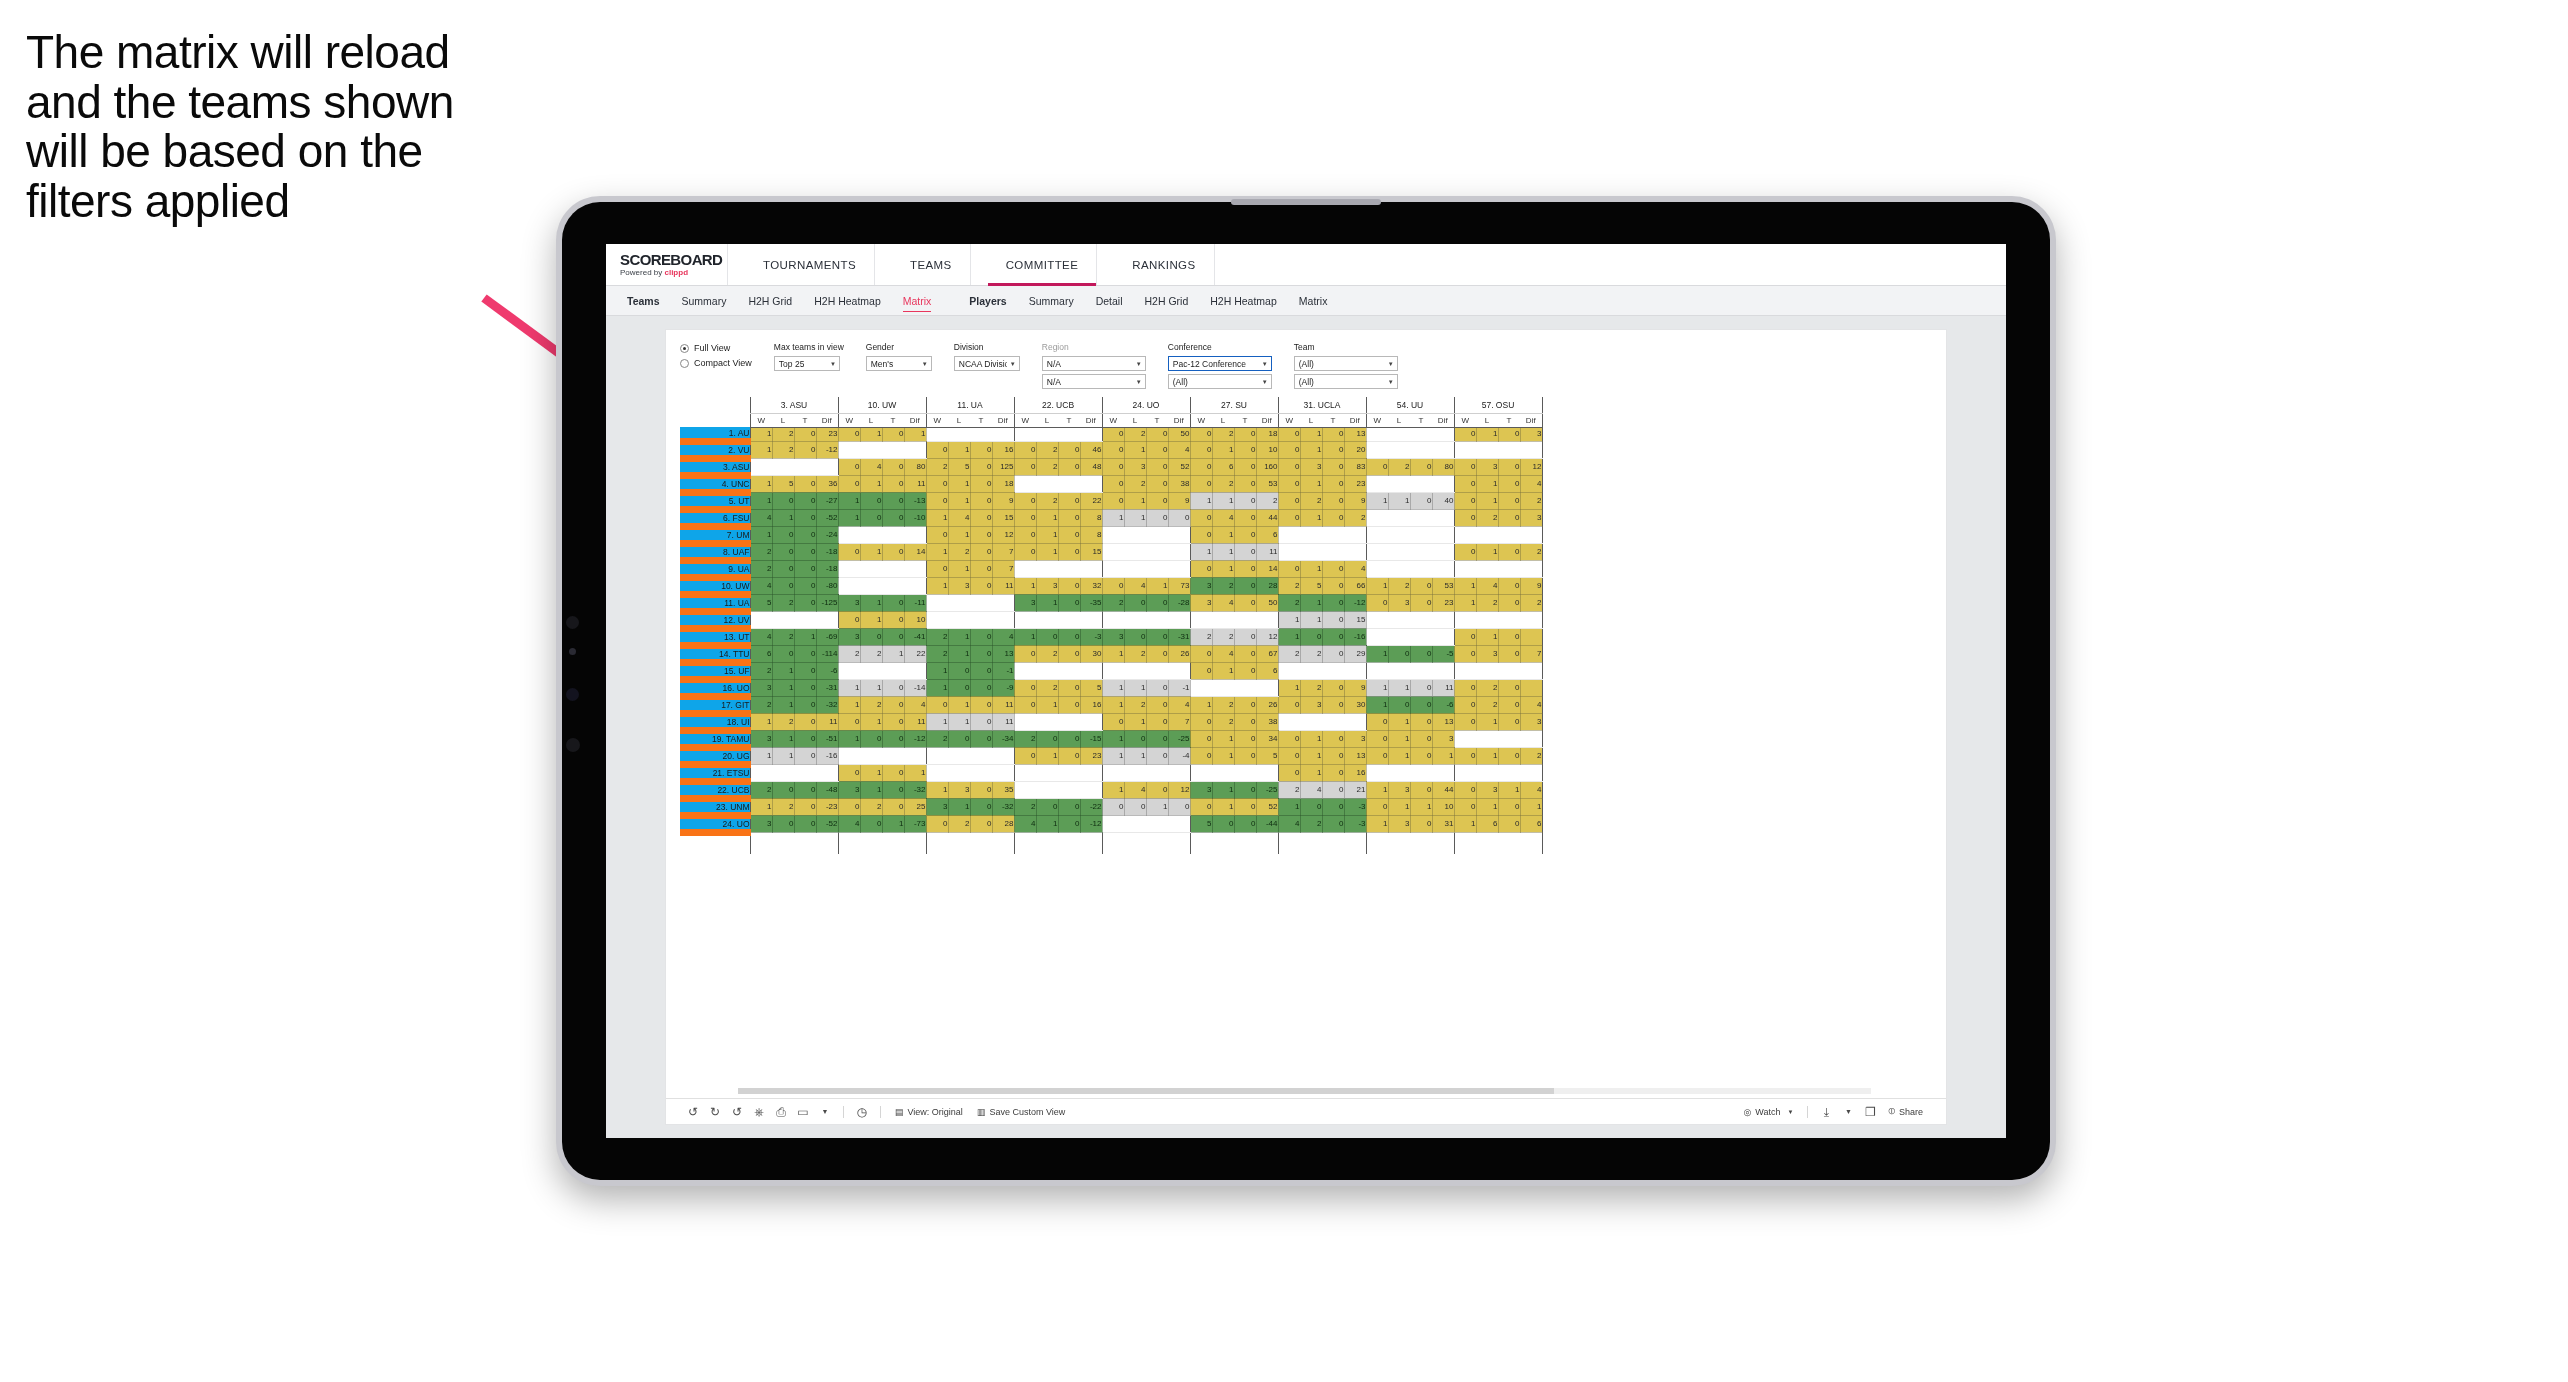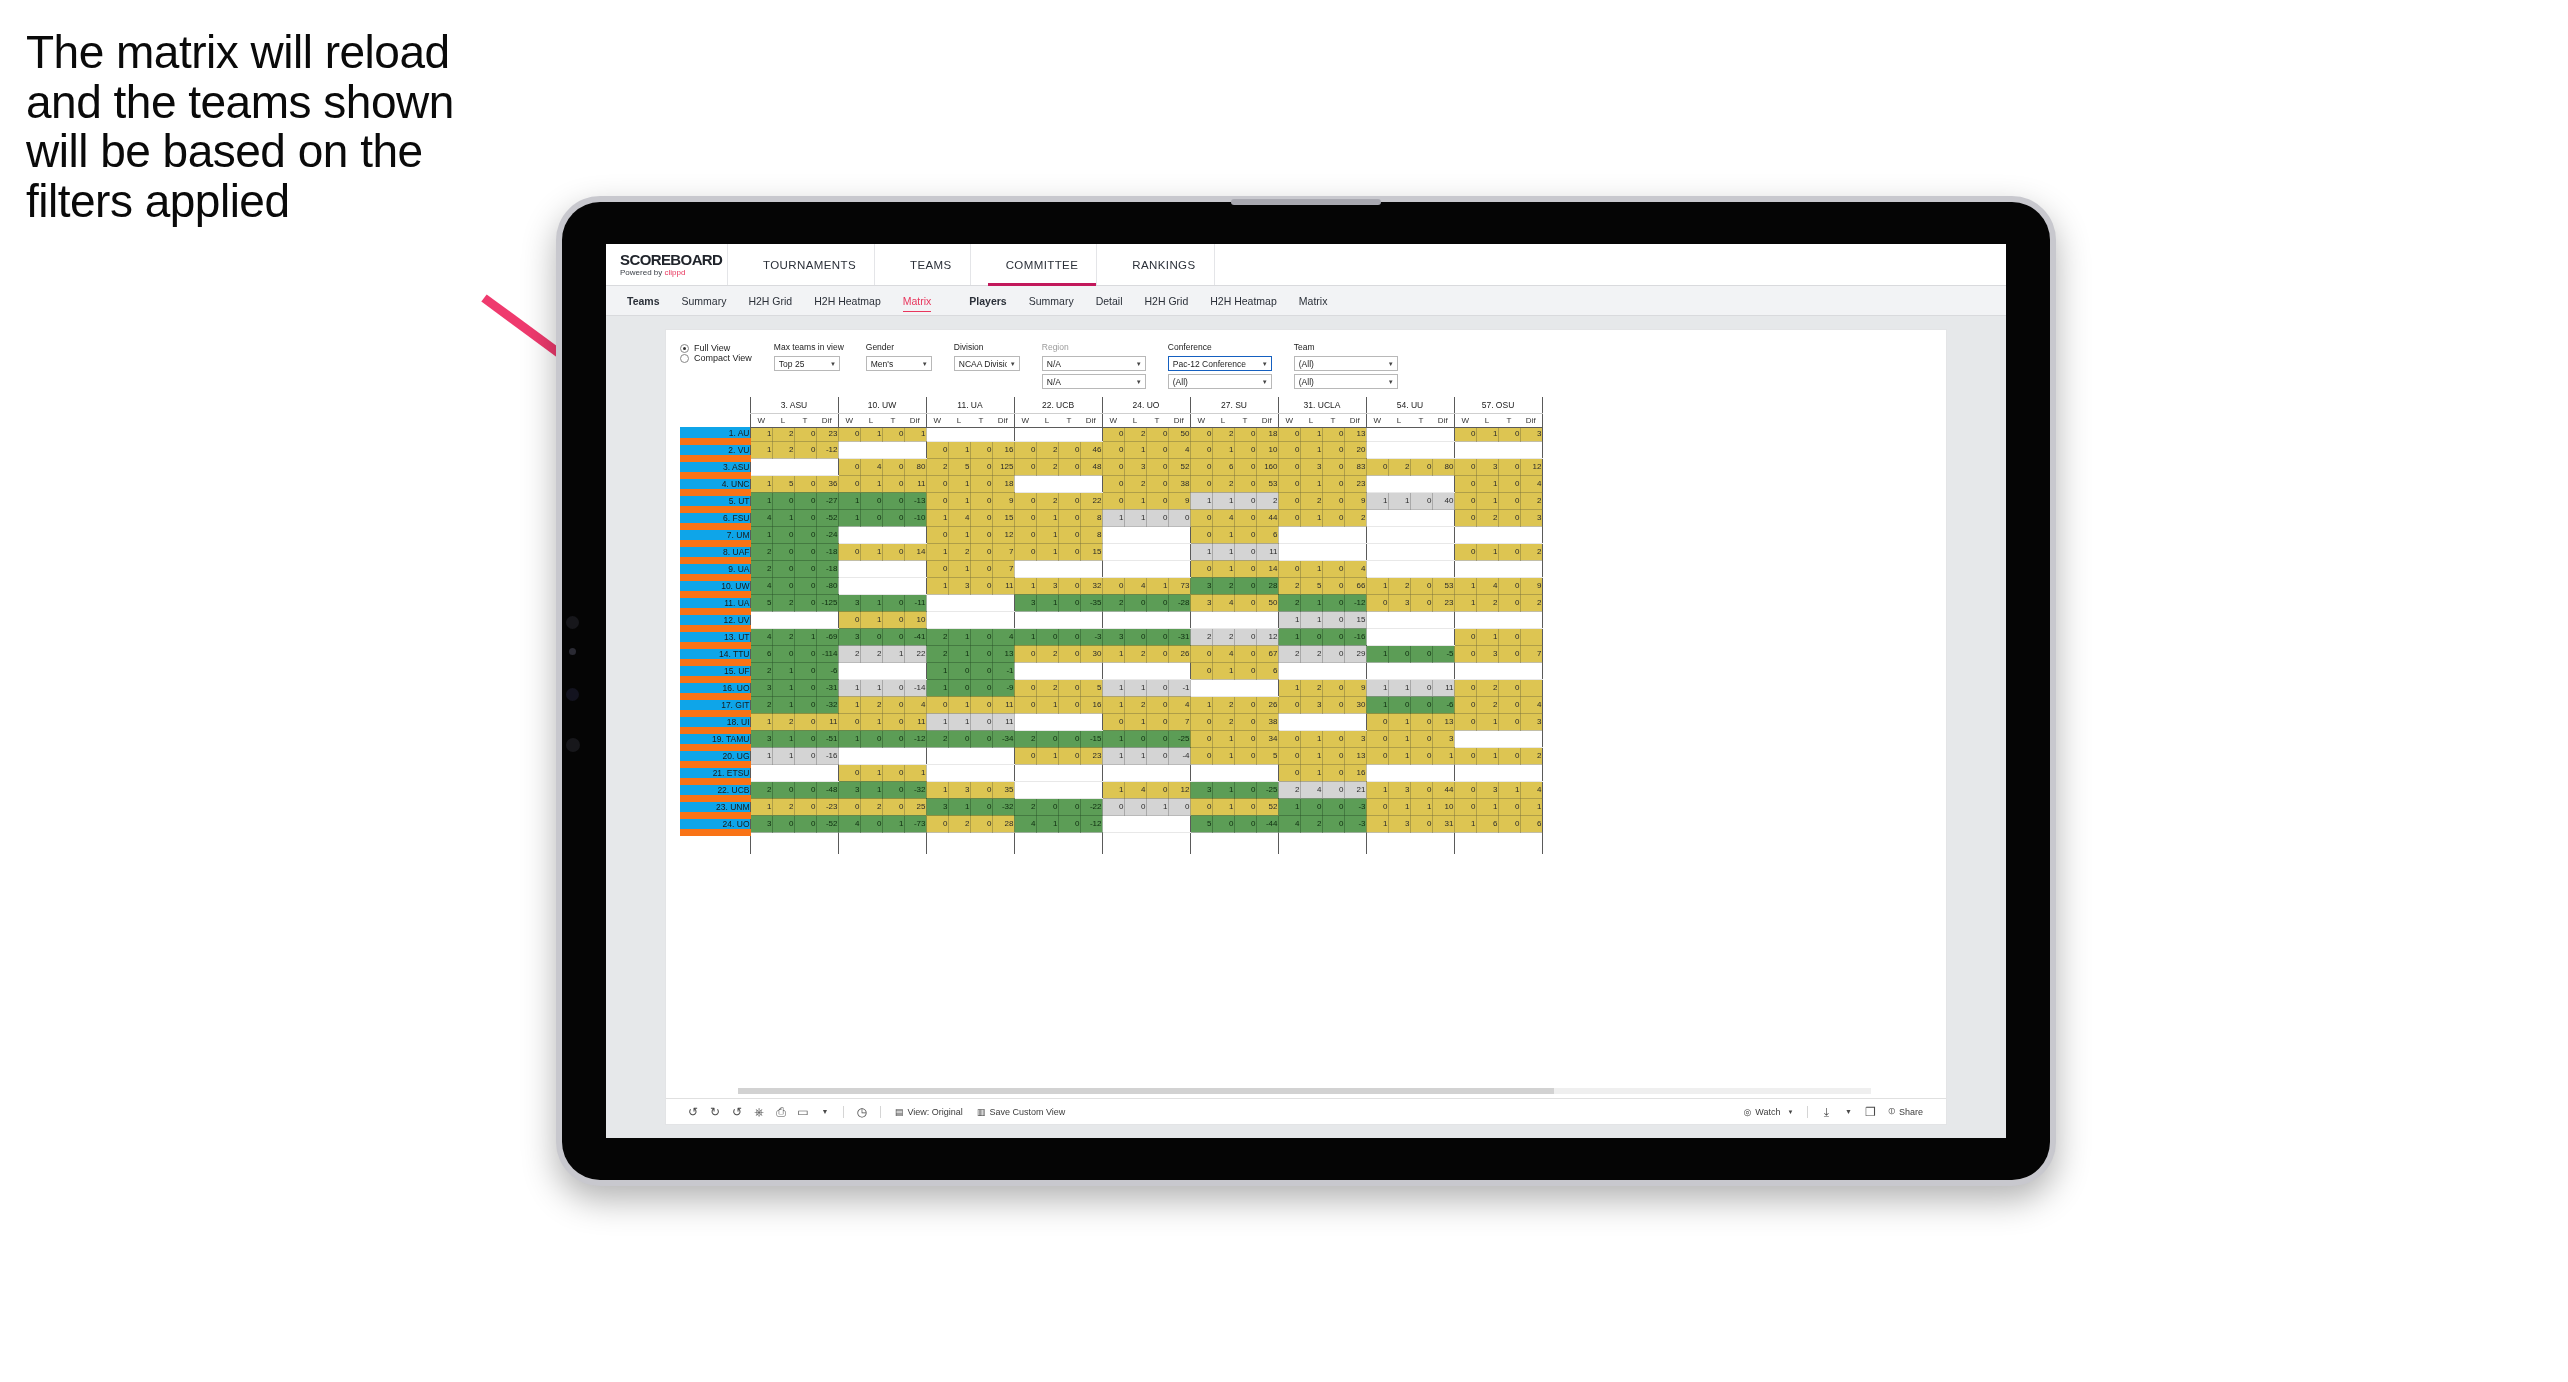--- a/index.html
+++ b/index.html
@@ -53,21 +53,21 @@
   }
   #brand {
     width:122px; display:flex; flex-direction:column; justify-content:center;
     padding-left:14px; border-right:1px solid #e4e5e8;
   }
   #brand-title {
     font-size:15px; font-weight:bold; letter-spacing:-0.6px; color:#20242b;
     font-family:"Liberation Sans", sans-serif; line-height:1;
   }
   #brand-sub { font-size:8px; color:#3c4149; margin-top:2px; line-height:1; }
-  #brand-sub b { color:#e8365d; font-weight:normal; }
+  #brand-sub b { color:#e8365d; font-weight:bold; }
   .topnav-item {
     display:flex; align-items:center; padding:0 18px; font-size:11.5px;
     color:#2b3039; letter-spacing:.4px; border-right:1px solid #e4e5e8;
     position:relative; white-space:nowrap;
   }
   .topnav-item.active::after {
     content:""; position:absolute; left:0; right:0; bottom:-1px; height:3px; background:#c2185b;
   }
   #topnav-spacer { flex:1; border-right:none; }
 
@@ -92,21 +92,21 @@
   #sheet {
     background:#ffffff; width:100%; height:calc(100% - 14px);
     display:flex; flex-direction:column; box-shadow:0 0 0 1px #e3e4e6;
   }
 
   
   #filters {
     display:flex; padding:12px 14px 8px 14px; gap:22px; flex:0 0 auto;
     font-size:9px; color:#202020;
   }
-  .radio-col { display:flex; flex-direction:column; justify-content:flex-start; padding-top:1px; }
+  .radio-col { display:flex; flex-direction:column; gap:5px; justify-content:flex-start; padding-top:1px; }
   .radio-row { display:flex; align-items:center; gap:5px; font-size:9px; color:#1c1c1c; }
   .radio-dot {
     width:9px; height:9px; border-radius:50%; border:1px solid #888;
     background:#fff; position:relative; flex:0 0 auto;
   }
   .radio-dot.on::after {
     content:""; position:absolute; left:2px; top:2px; width:3px; height:3px;
     border-radius:50%; background:#333;
   }
   .fgroup { display:flex; flex-direction:column; gap:3px; }

